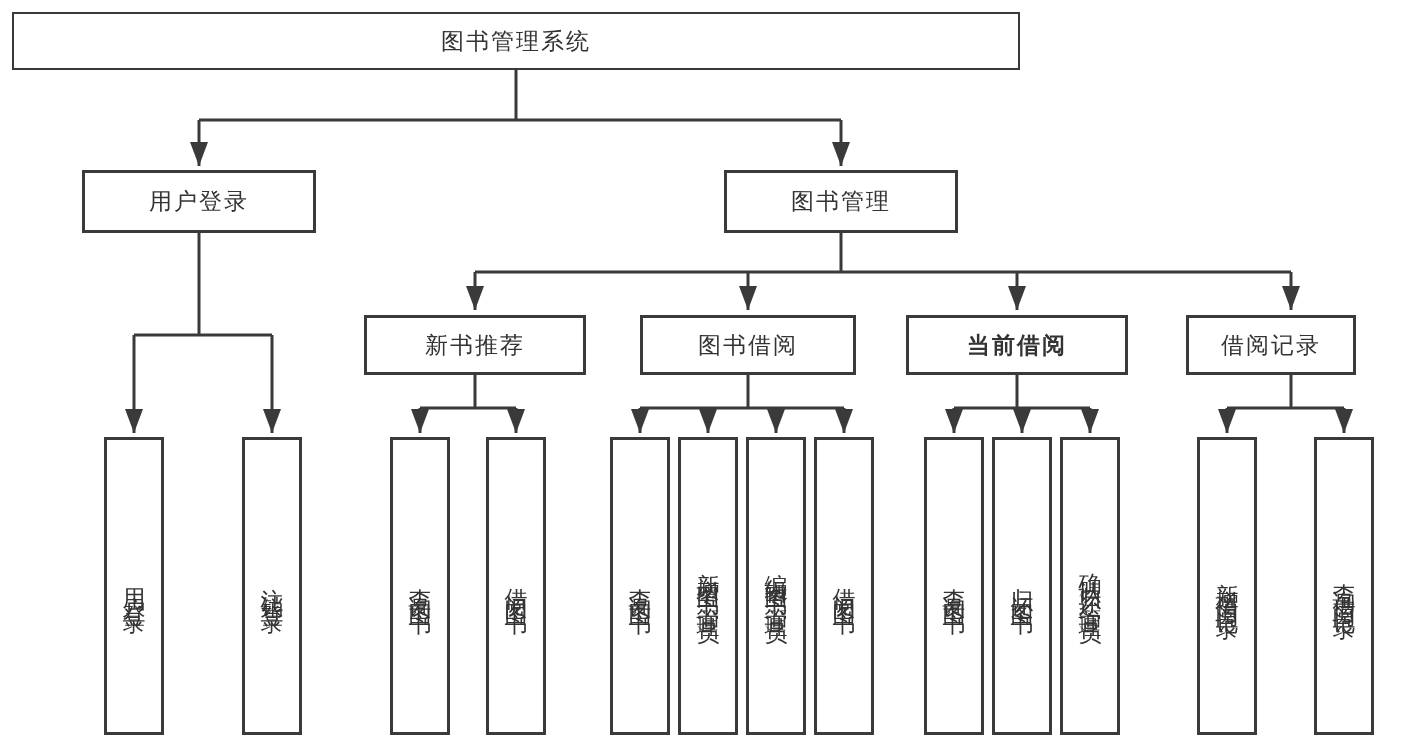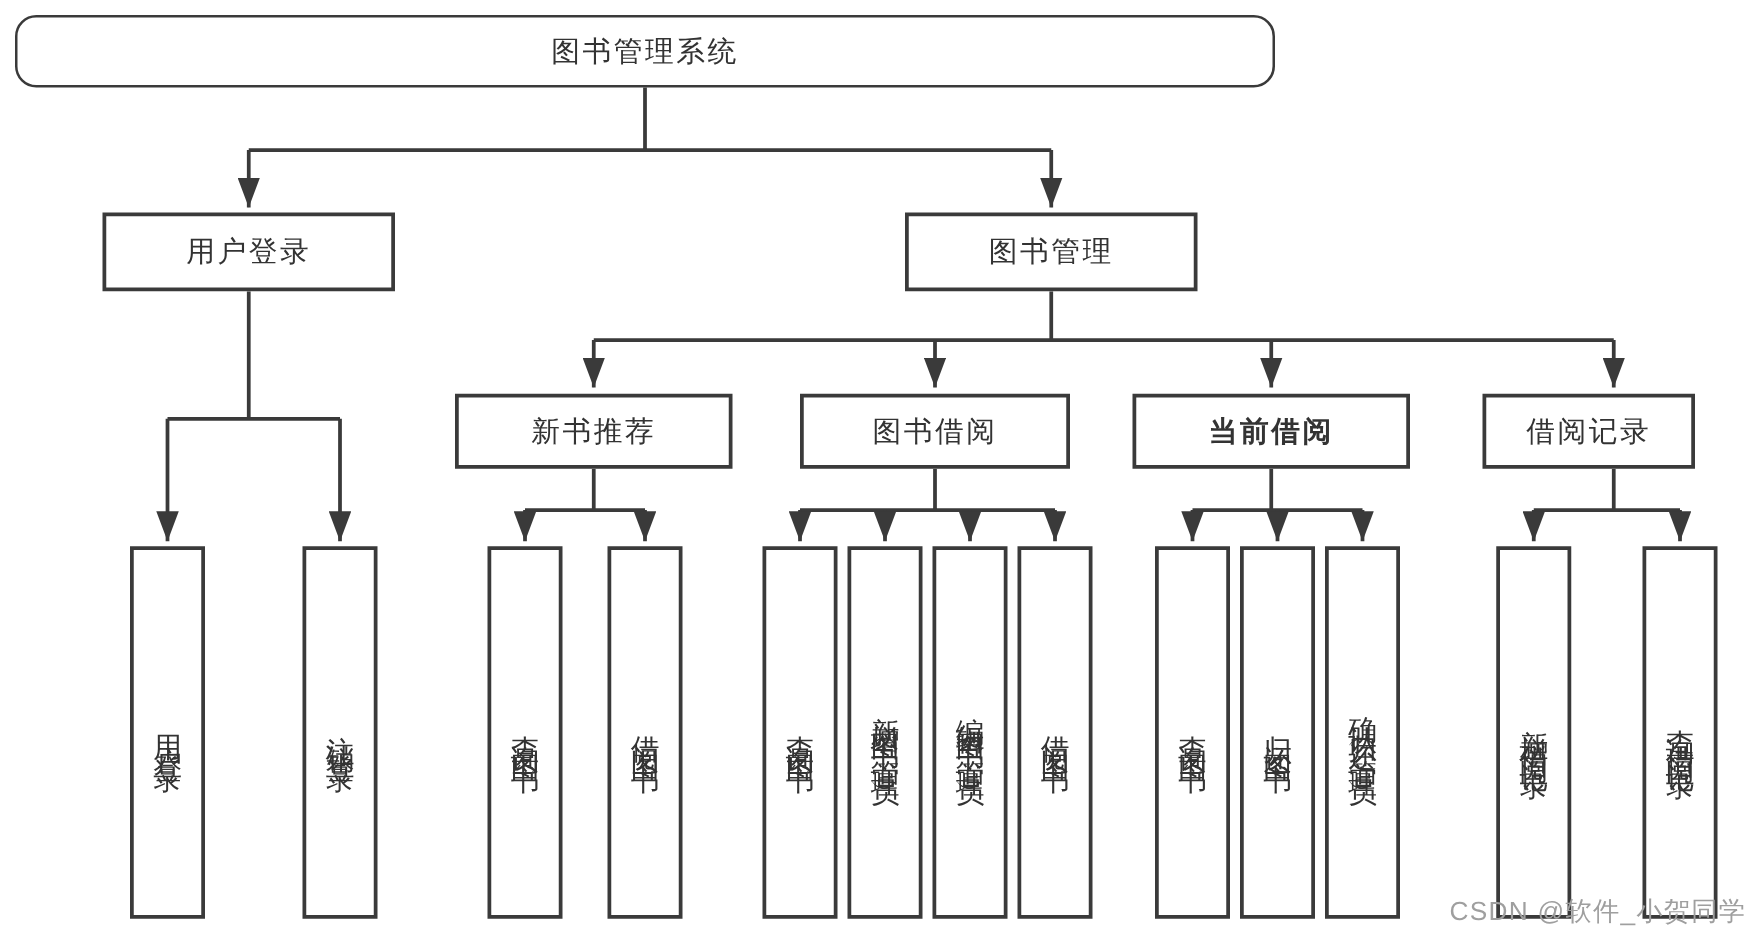--- a/index.html
+++ b/index.html
@@ -32,21 +32,21 @@
   .node {
     position: absolute;
     background: var(--background);
     border: 3px solid var(--line);
     display: flex;
     align-items: center;
     justify-content: center;
     color: var(--text);
     z-index: 1;
   }
-  .node.root { border-width: 2px; border-radius: 17px; }
+  .node.root { border-width: 2px; }
   .hlabel {
     font-size: 23px;
     letter-spacing: 2px;
     color: var(--text);
     white-space: nowrap;
   }
   .leaf {
     top: 437px;
     height: 298px;
     width: 60px;
@@ -177,15 +177,14 @@
     <span class="vlabel">确认归还（管理员）</span>
   </div>
 
   <div class="node leaf long" style="left:1197px;">
     <span class="vlabel">新增借阅记录</span>
   </div>
   <div class="node leaf long" style="left:1314px;">
     <span class="vlabel">查询借阅记录</span>
   </div>
 
-  <div class="watermark">CSDN @软件_小贺同学</div>
 
 </div>
 
 </body></html>

